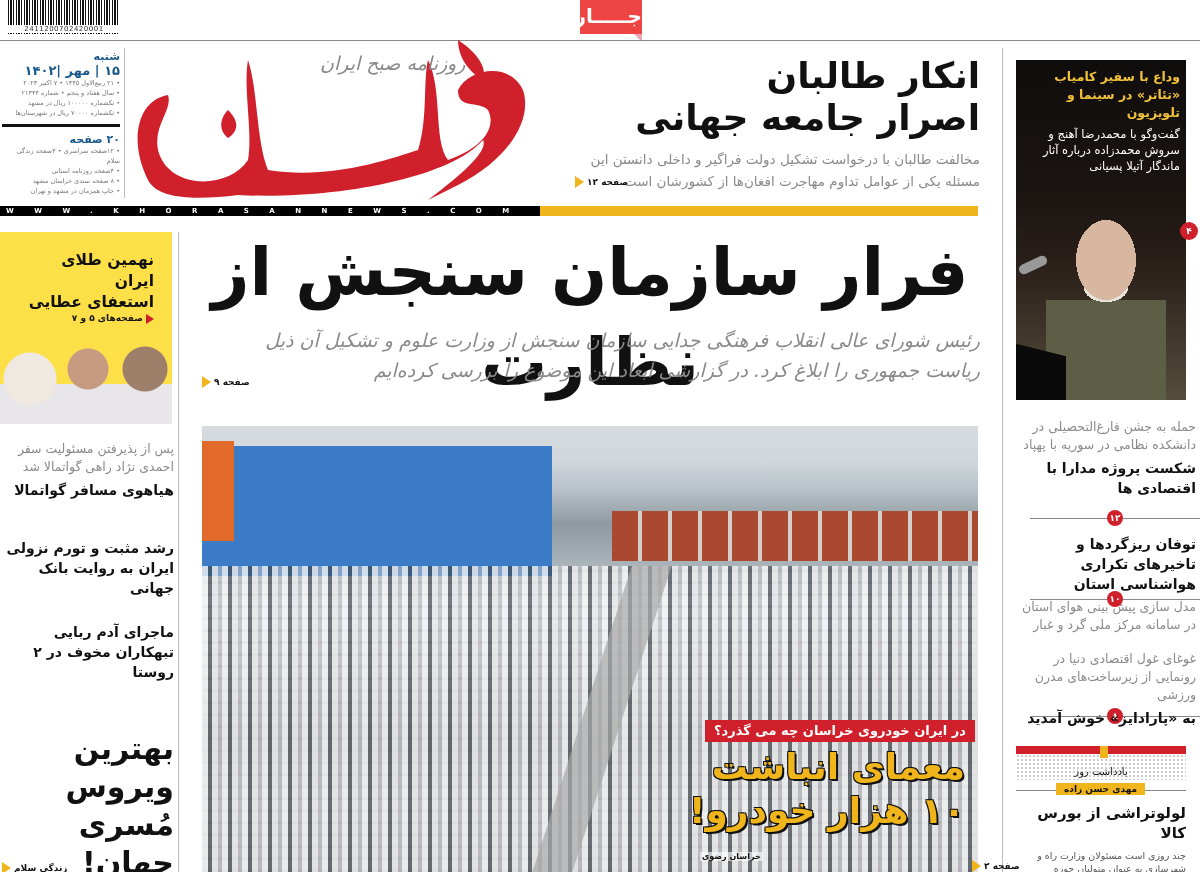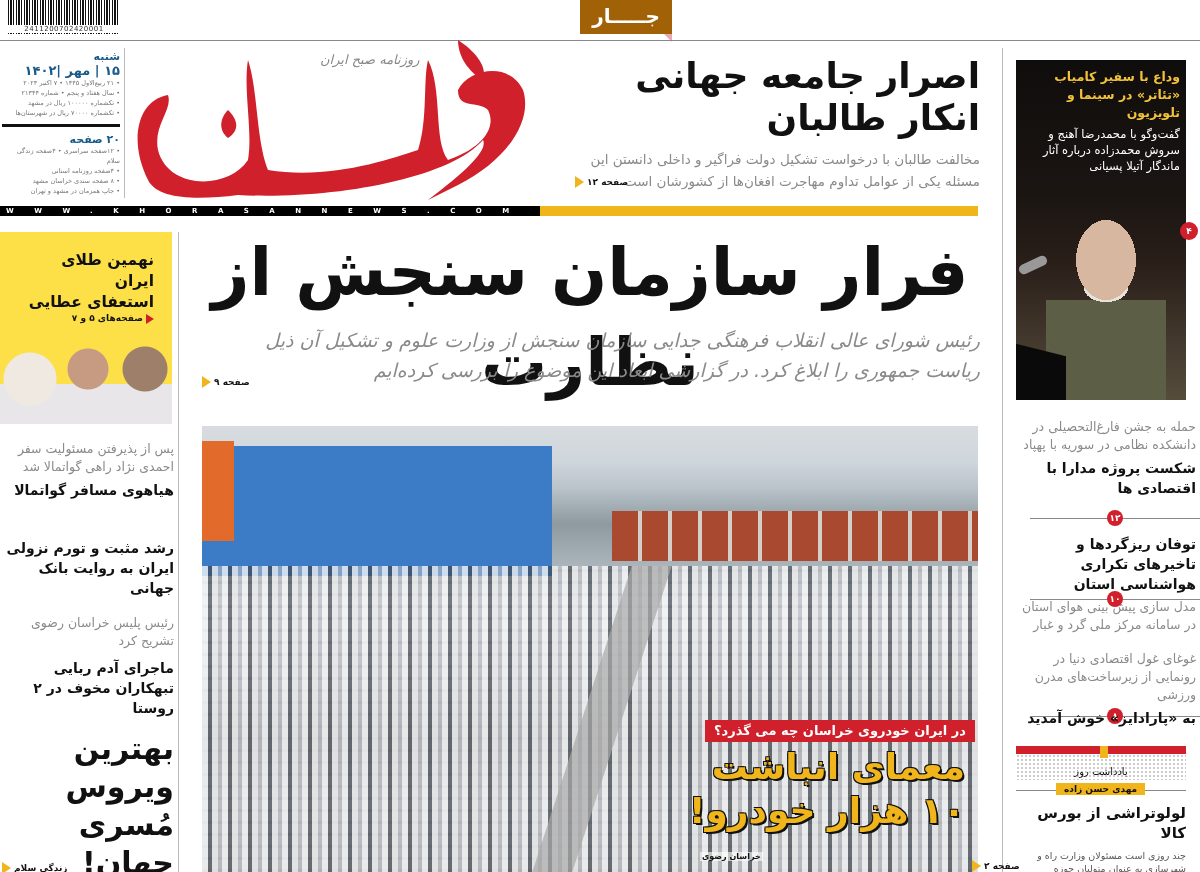--- a/index.html
+++ b/index.html
@@ -3,31 +3,31 @@
 <meta charset="utf-8">
 <style>
   * { box-sizing: border-box; margin: 0; padding: 0; }
   html, body { width: 1200px; height: 872px; overflow: hidden; background: #fff; }
   body { font-family: "DejaVu Sans", sans-serif; color: #111; position: relative; direction: rtl; }
   .abs { position: absolute; }
   .barcode { left: 8px; top: 0; width: 112px; height: 34px; direction: ltr;
     background: repeating-linear-gradient(90deg, #111 0 1px, #fff 1px 2px, #111 2px 4px, #fff 4px 5px, #111 5px 6px, #fff 6px 8px); }
   .barcode-num { left: 8px; top: 25px; width: 112px; font-size: 7px; letter-spacing: 0.5px; background: #fff; direction: ltr; text-align: center; color: #333; }
   .topline { left: 0; top: 40px; width: 1200px; height: 1px; background: #888; }
-  .jasar { left: 580px; top: 0; width: 92px; height: 34px; background: #a16207; color: #fff; font-weight: bold; font-size: 20px; text-align: center; line-height: 32px; }
+  .jasar { left: 580px; top: 0; width: 62px; height: 34px; background: #ef4444; color: #fff; font-weight: bold; font-size: 20px; text-align: center; line-height: 32px; }
   .jasar:after { content: ""; position: absolute; right: 0; bottom: -8px; border-left: 8px solid transparent; border-top: 8px solid #eaa7b3; }
   .date-box { left: 2px; top: 50px; width: 118px; text-align: right; }
   .date-box .day { font-size: 11px; color: #1a5a8a; font-weight: bold; }
   .date-box .date { font-size: 13px; color: #1a5a8a; font-weight: bold; }
   .date-box .meta { font-size: 6.5px; color: #777; line-height: 10px; }
   .date-box .rule { height: 3px; background: #111; margin: 6px 0; }
   .date-box .pages { font-size: 11px; color: #1a5a8a; font-weight: bold; }
   .vsep { width: 1px; background: #bbb; }
   .logo { left: 128px; top: 30px; width: 420px; height: 175px; }
-  .tagline { left: 320px; top: 52px; font-size: 13px; color: #888; font-style: italic; }
+  .tagline { left: 320px; top: 52px; font-size: 19px; color: #888; font-style: italic; }
   .webbar { left: 0; top: 206px; width: 540px; height: 10px; background: #000; color: #fff; font-size: 7px; font-weight: bold; direction: ltr; letter-spacing: 20.5px; line-height: 10px; padding-left: 6px; white-space: nowrap; overflow: hidden; }
   .yellowbar { left: 540px; top: 206px; width: 438px; height: 10px; background: #f0b51b; }
   .h-taliban { left: 560px; top: 55px; width: 420px; text-align: right; font-size: 36px; font-weight: bold; line-height: 42px; }
   .sub-taliban { left: 560px; top: 148px; width: 420px; text-align: right; font-size: 13.5px; color: #8a8a8a; line-height: 22px; }
   .pageref { font-size: 9px; font-weight: bold; color: #111; direction: rtl; }
   .pageref .tri { display: inline-block; width: 0; height: 0; border-top: 6px solid transparent; border-bottom: 6px solid transparent; border-left: 9px solid #f0b51b; vertical-align: middle; margin-right: 3px; }
   .main-h { left: 200px; top: 228px; width: 780px; text-align: center; font-size: 66px; font-weight: bold; line-height: 90px; letter-spacing: -1px; }
   .main-sub { left: 210px; top: 325px; width: 770px; text-align: right; font-size: 19px; color: #8a8a8a; line-height: 30px; font-style: italic; }
   .photo { left: 202px; top: 426px; width: 776px; height: 446px; overflow: hidden;
     background: linear-gradient(180deg, #d8dce0 0%, #cfd6dc 8%, #b9c3c9 14%, #8e9aa0 22%, #a7b1b8 30%, #c8cdd1 40%, #b8bcc0 55%, #9a9ea2 70%, #b0b4b8 85%, #a5a9ad 100%); }
@@ -100,22 +100,22 @@
     <path d="M330,10 C345,20 360,35 355,50 C345,45 330,30 330,10 Z" fill="#d0202b"></path>
     <path d="M100,80 C110,90 112,100 100,108 C90,100 92,88 100,80 Z" fill="#d0202b"></path>
   </svg>
 </div>
 <div class="abs tagline">روزنامه صبح ایران</div>
 
 <div class="abs webbar">WWW.KHORASANNEWS.COM</div>
 <div class="abs yellowbar"></div>
 
 <div class="abs h-taliban">
+  <div>انکار طالبان</div>
   <div>اصرار جامعه جهانی</div>
-  <div>انکار طالبان</div>
 </div>
 <div class="abs sub-taliban">مخالفت طالبان با درخواست تشکیل دولت فراگیر و داخلی دانستن این مسئله یکی از عوامل تداوم مهاجرت افغان‌ها از کشورشان است</div>
 <div class="abs pageref" style="left:575px;top:176px;">
   <span>صفحه ۱۲</span><span class="tri"></span>
 </div>
 
 <div class="abs main-h">فرار سازمان سنجش از نظارت</div>
 <div class="abs main-sub">رئیس شورای عالی انقلاب فرهنگی جدایی سازمان سنجش از وزارت علوم و تشکیل آن ذیل ریاست جمهوری را ابلاغ کرد. در گزارشی ابعاد این موضوع را بررسی کرده‌ایم</div>
 <div class="abs pageref" style="left:202px;top:376px;">
   <span>صفحه ۹</span><span class="tri"></span>
@@ -150,21 +150,20 @@
 <div class="abs divider" style="left:0;top:518px;width:170px;">
   <div class="badge" style="left:77px;top:-8px;">۱۲</div>
 </div>
 <div class="abs lstory" style="left:2px;top:538px;">
   <div class="hd">رشد مثبت و تورم نزولی ایران به روایت بانک جهانی</div>
 </div>
 <div class="abs divider" style="left:0;top:598px;width:170px;">
   <div class="badge" style="left:77px;top:-8px;">۱۰</div>
 </div>
 <div class="abs lstory" style="left:2px;top:614px;">
-  <div class="sub">رئیس پلیس خراسان رضوی تشریح کرد</div>
   <div class="hd" style="margin-top:8px;">ماجرای آدم ربایی تبهکاران مخوف در ۲ روستا</div>
 </div>
 <div class="abs divider" style="left:0;top:714px;width:170px;">
   <div class="badge" style="left:77px;top:-8px;">۸</div>
 </div>
 <div class="abs lstory" style="left:2px;top:730px;">
   <div class="big-virus">بهترین ویروس مُسری جهان!</div>
 
 </div>
 <div class="abs pageref" style="left:2px;top:862px;">

